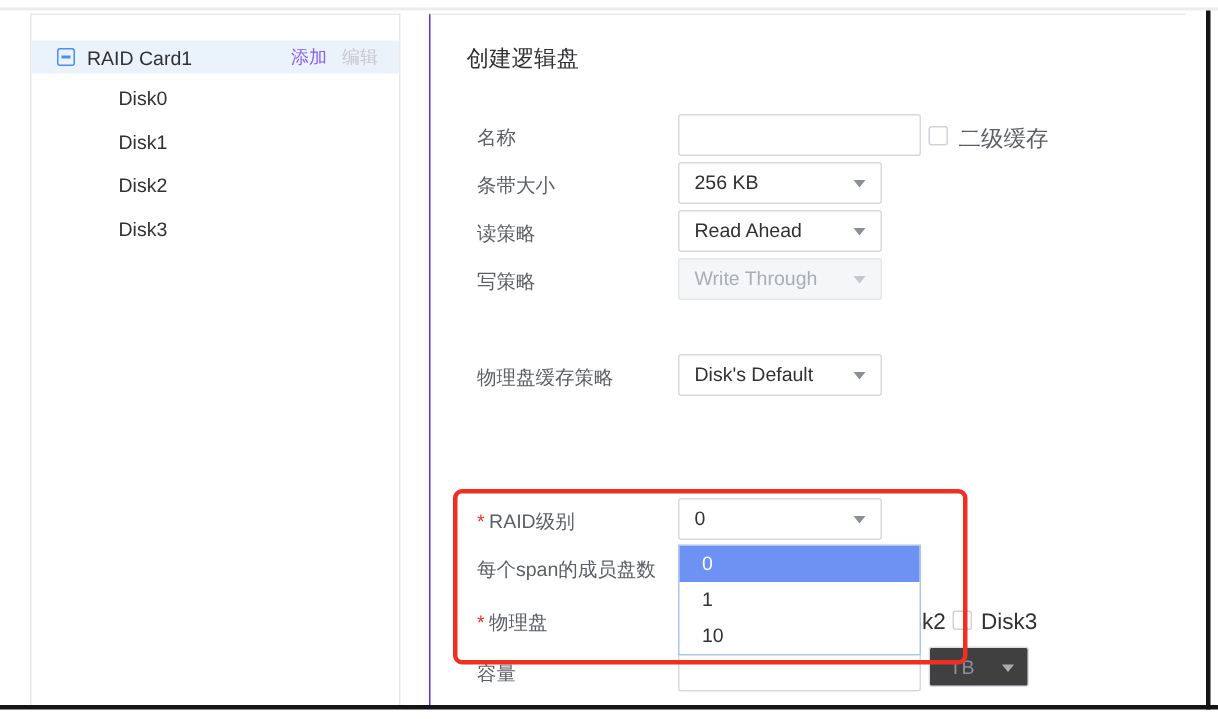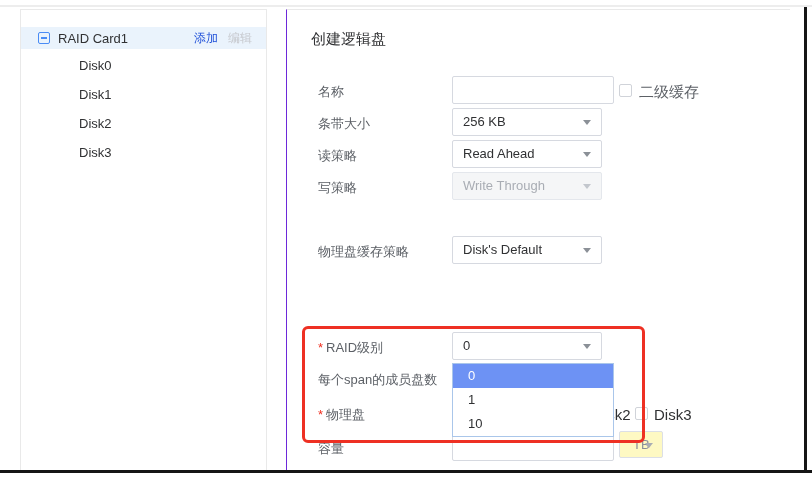--- a/index.html
+++ b/index.html
@@ -28,36 +28,36 @@
   }
   .expander{
     width:12px;height:12px;margin-left:17px;box-sizing:border-box;
     border:1px solid #4a8cf5;border-radius:2px;position:relative;flex:0 0 auto;
   }
   .expander::after{
     content:"";position:absolute;left:2px;right:2px;top:4px;height:2px;background:#4a8cf5;
   }
   .card-label{margin-left:8px;color:#303133;font-weight:500;font-size:13px;}
   .card-links{margin-left:auto;margin-right:14px;font-size:12px;display:flex;gap:10px;}
-  .link-add{color:#1d4ed8;cursor:pointer;}
+  .link-add{color:#8b5cf6;cursor:pointer;}
   .link-edit{color:#c6c8cd;cursor:pointer;}
   .disk-item{position:absolute;left:58px;height:18px;line-height:18px;font-size:13px;color:#303133;cursor:pointer;}
 
   
   .main{
     position:absolute;left:286px;top:9px;width:504px;height:461px;
     background:#fff;box-sizing:border-box;
     border-top:1px solid #e9e9e9;border-left:1px solid #6d28d9;
   }
   .form-title{position:absolute;left:24px;top:20px;font-size:15px;font-weight:500;color:#303133;}
   .row{position:absolute;left:0;width:100%;height:28px;}
   .lbl{position:absolute;left:31px;top:7px;font-size:13px;color:#5c6066;white-space:nowrap;}
   .req{color:#f02e1f;margin-right:3px;}
   .ctrl{
-    position:absolute;left:165px;top:0;width:150px;height:28px;box-sizing:border-box;
+    position:absolute;left:165px;top:0;width:136px;height:28px;box-sizing:border-box;
     border:1px solid #d6d9e0;border-radius:2px;background:#fff;
     line-height:26px;padding-left:10px;color:#303133;font-size:13px;cursor:pointer;
   }
   .ctrl .caret{
     position:absolute;right:10px;top:11px;width:0;height:0;
     border-left:4px solid transparent;border-right:4px solid transparent;
     border-top:5px solid #8b9097;
   }
   .ctrl.disabled{background:#f5f6f7;border-color:#e4e7ec;color:#a9adb4;cursor:not-allowed;}
   .ctrl.disabled .caret{border-top-color:#c3c7cd;}
@@ -71,22 +71,22 @@
     border:1px solid #d0d3d9;border-radius:2px;background:#fff;vertical-align:middle;cursor:pointer;
   }
   .cb-abs{position:absolute;top:8px;}
   .cb-label{position:absolute;top:7px;font-size:15px;color:#5c6066;white-space:nowrap;}
   .disk-cb-item{position:absolute;top:0;height:28px;}
   .disk-cb-item .checkbox{position:absolute;left:0;top:8px;}
   .disk-cb-item .cb-label{left:19px;color:#303133;}
 
   
   .unit-select{
-    position:absolute;left:332px;top:-2px;width:44px;height:27px;box-sizing:border-box;
-    border:1px solid #dcdfe6;border-radius:2px;background:#fef9c3;
+    position:absolute;left:332px;top:-2px;width:67px;height:27px;box-sizing:border-box;
+    border:1px solid #dcdfe6;border-radius:2px;background:#404040;
     line-height:25px;padding-left:13px;color:#8a8f99;font-size:13px;cursor:pointer;
   }
   .unit-select .caret{
     position:absolute;right:9px;top:11px;width:0;height:0;
     border-left:4px solid transparent;border-right:4px solid transparent;
     border-top:5px solid #a9adb4;
   }
 
   
   .dropdown{

